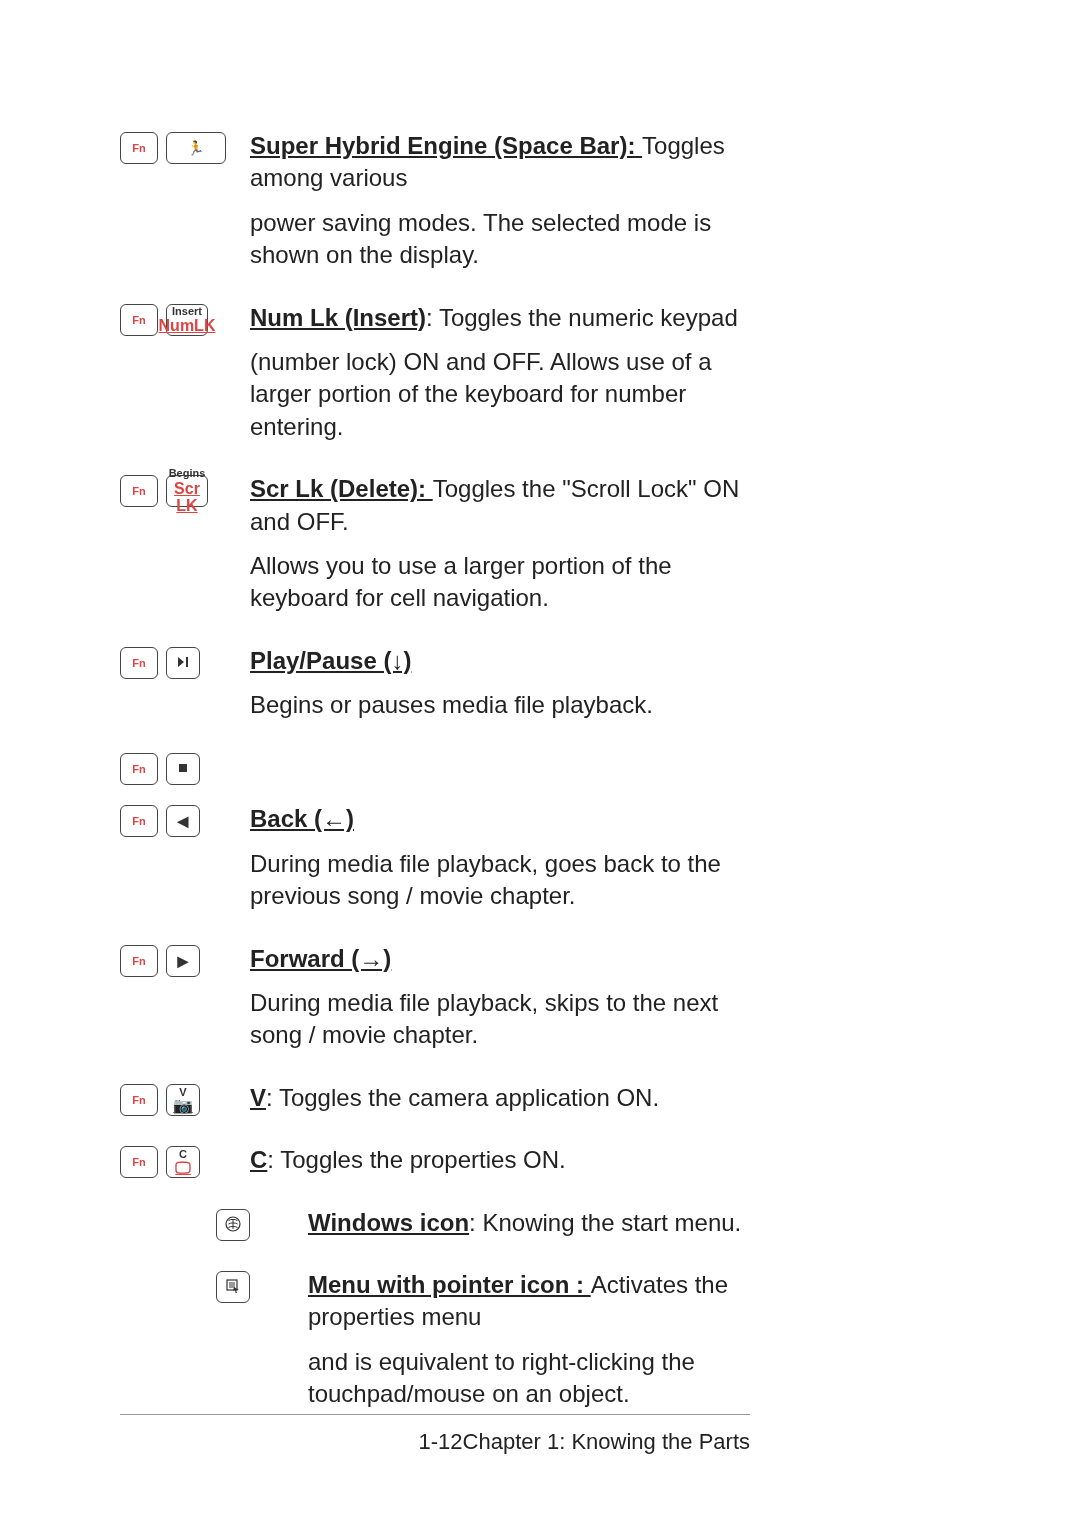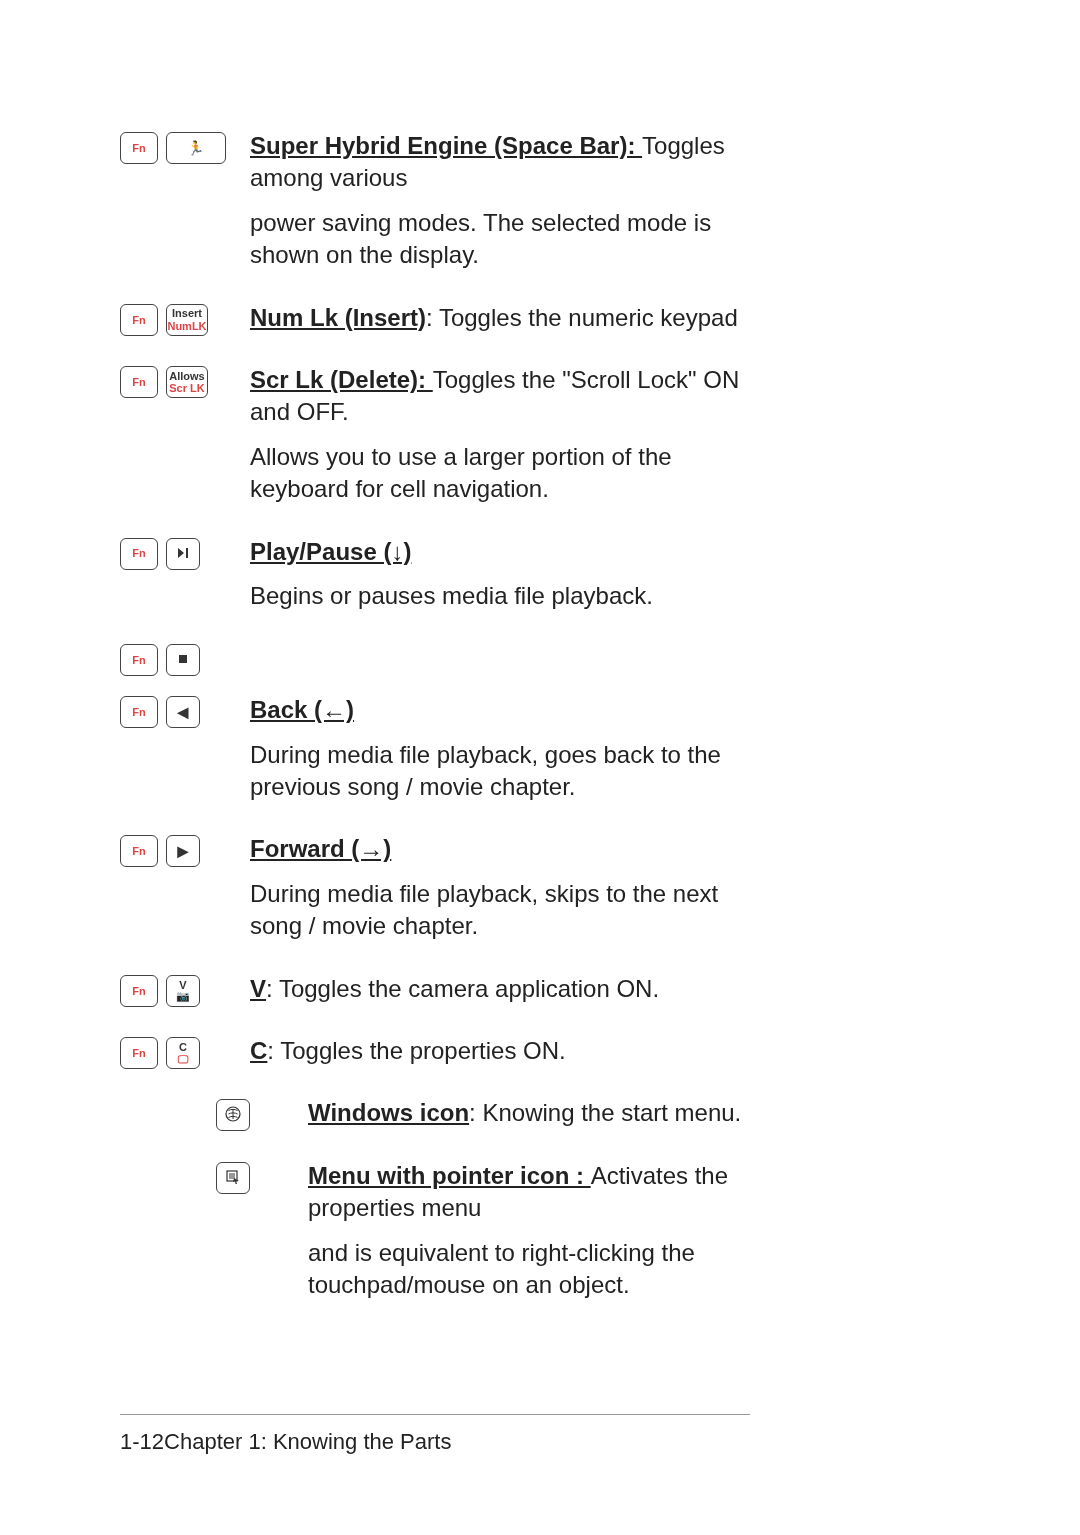--- a/index.html
+++ b/index.html
@@ -3,30 +3,30 @@
 <meta charset="utf-8">
 <style>
   html,body{margin:0;padding:0;background:#fff;font-family:"Segoe UI",Arial,sans-serif;color:#000;}
   .page{width:870px;height:1535px;box-sizing:border-box;padding:130px 120px 60px 120px;position:relative;}
   .entry{display:flex;align-items:flex-start;margin-bottom:18px;}
   .keys{width:130px;flex:0 0 130px;display:flex;gap:8px;align-items:flex-start;margin-top:2px;}
   .keycap{display:flex;flex-direction:column;align-items:center;justify-content:center;
     border:1px solid #444;border-radius:6px;background:#fff;font-size:11px;line-height:1.1;
     color:#444;padding:0;box-sizing:border-box;text-align:center;font-weight:600;}
   .keycap .top{font-size:11px;color:#333;font-weight:700;}
-  .keycap .bot{font-size:11px;color:#d44;}
+  .keycap .bot{font-size:16px;color:#d44;text-decoration:underline;}
   .key-fn{width:38px;height:32px;color:#d44;font-size:11px;}
   .key-space{width:60px;height:32px;}
   .key-tall{width:42px;height:32px;}
   .key-small{width:34px;height:32px;}
   .key-single{width:34px;height:32px;}
   .desc{flex:1;font-size:24px;line-height:1.35;color:#222;}
   .desc p{margin:0 0 12px 0;}
   .bold{font-weight:700;text-decoration:underline;}
-  .footer{position:absolute;left:120px;right:120px;bottom:80px;display:flex;justify-content:flex-start;
+  .footer{position:absolute;left:120px;right:120px;bottom:80px;display:flex;justify-content:flex-end;
     border-top:1px solid #999;padding-top:14px;font-size:22px;color:#222;}
   .icon{font-size:14px;line-height:1;color:#333;}
   .arrow-icon{font-size:14px;}
   .keys.single{justify-content:flex-end;padding-right:58px;}
 </style>
 </head>
 <body>
 
 <div class="page">
 
@@ -50,30 +50,31 @@
       <div class="keycap key-fn">
           <span>Fn</span>
         </div>
       <div class="keycap key-tall">
         <span class="top">Insert</span>
         <span class="bot">NumLK</span>
       </div>
     </div>
     <div class="desc">
       <p><span class="bold">Num Lk (Insert)</span><span>: Toggles the numeric keypad</span></p>
+      <p>(number lock) ON and OFF. Allows use of a larger portion of the keyboard for number entering.</p>
     </div>
   </div>
 
   <div class="entry">
     <div class="keys">
       <div class="keycap key-fn">
           <span>Fn</span>
         </div>
       <div class="keycap key-tall">
-        <span class="top">Allows</span>
+        <span class="top">Begins</span>
         <span class="bot">Scr LK</span>
       </div>
     </div>
     <div class="desc">
       <p><span class="bold">Scr Lk (Delete): </span><span>Toggles the "Scroll Lock" ON and OFF.</span></p>
       <p>Allows you to use a larger portion of the keyboard for cell navigation.</p>
     </div>
   </div>
 
   <div class="entry">

